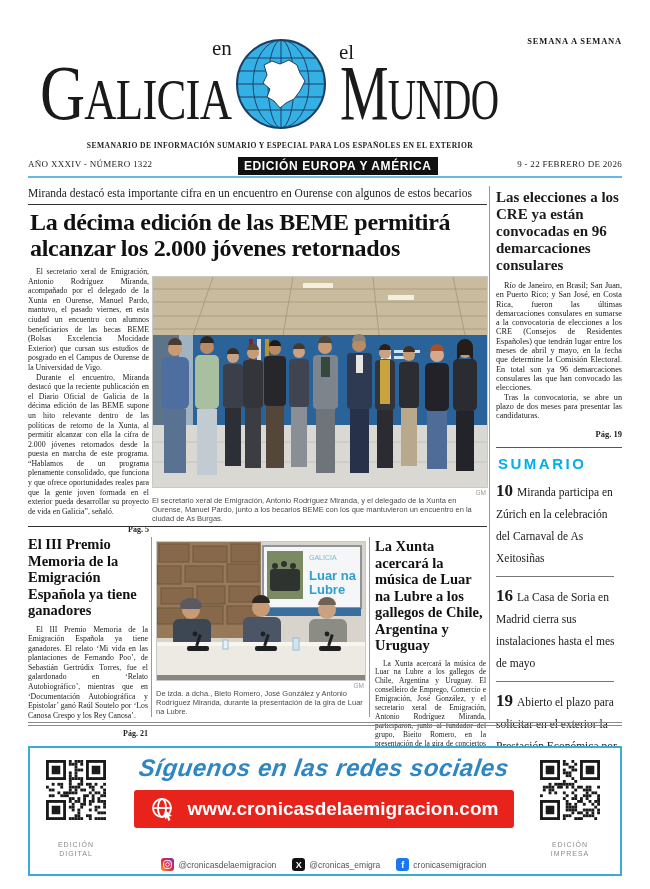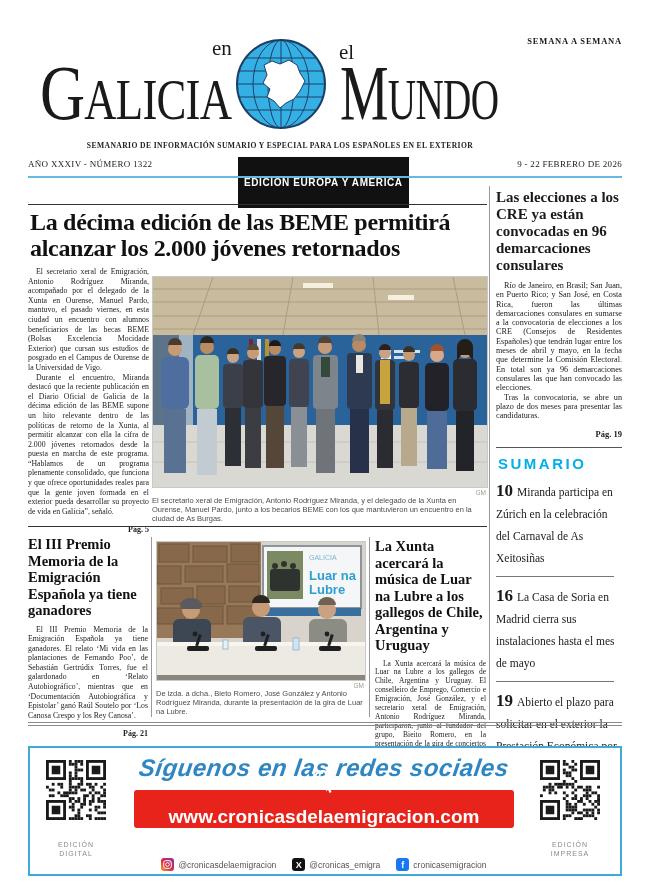--- a/index.html
+++ b/index.html
@@ -9,21 +9,21 @@
 
   
   .semana{font-size:8.5px;font-weight:bold;letter-spacing:.8px;text-align:right;}
   .np-word{display:block;font-size:56px;line-height:1;white-space:nowrap;
            transform-origin:left bottom;letter-spacing:-1px;}
   .np-word::first-letter{font-size:78px;}
   .np-small{font-size:21px;}
   .tagline{font-size:7.6px;font-weight:bold;letter-spacing:.4px;text-align:center;color:#222;}
   .issue-line{font-size:9px;letter-spacing:.3px;}
   .edition-badge{background:#111;color:#fff;font-family:"Liberation Sans",sans-serif;
-                 font-weight:bold;font-size:10px;letter-spacing:.6px;padding:20px 6px;}
+                 font-weight:bold;font-size:12px;letter-spacing:.6px;padding:2px 6px;}
   .blue-rule{background:#66b9e3;height:2px;}
 
   
   .hrule{background:#333;height:1px;}
   .vrule{background:#9a9a9a;width:1px;}
 
   
   .kicker{font-size:11.5px;color:#222;}
   .headline{font-size:24px;font-weight:bold;line-height:26px;letter-spacing:-.3px;color:#111;}
   .col{line-height:9.6px;font-size:7.8px;text-align:justify;color:#222;}
@@ -45,21 +45,21 @@
                  letter-spacing:2.5px;color:#00b0ea;margin:2px 0 8px 2px;}
   .s-item{font-size:11.5px;line-height:22px;margin:0;}
   .s-num{font-size:17px;font-weight:bold;margin-right:4px;}
   .s-rule{background:#777;height:1px;margin:7px 0 8px 0;width:118px;}
   .dbl-rule{border-top:1px solid #8a8a8a;border-bottom:1px solid #8a8a8a;height:2px;}
 
   
   .banner{border:2px solid #3fa9dc;background:#fff;}
   .script-text{font-family:"Liberation Sans",sans-serif;font-style:italic;font-weight:bold;
                font-size:24px;color:#2e86c3;text-align:center;transform:skewX(-8deg);letter-spacing:.5px;}
-  .red-bar{background:#e8231c;border-radius:3px;display:flex;align-items:center;justify-content:flex-end;gap:12px;flex-direction:column;}
+  .red-bar{background:#e8231c;border-radius:3px;display:flex;align-items:center;justify-content:center;gap:12px;}
   .red-bar .url{font-family:"Liberation Sans",sans-serif;font-weight:bold;font-size:19px;color:#fff;}
   .qr-label{font-family:"Liberation Sans",sans-serif;font-size:7px;letter-spacing:1px;color:#8a8a8a;
             text-align:center;line-height:9px;}
   .social-row{display:flex;align-items:center;justify-content:center;gap:16px;
               font-family:"Liberation Sans",sans-serif;font-size:8.5px;color:#555;}
   .social-item{display:flex;align-items:center;gap:4px;}
   .sq-icon{width:13px;height:13px;border-radius:3px;display:flex;align-items:center;justify-content:center;
            color:#fff;font-family:"Liberation Sans",sans-serif;font-weight:bold;font-size:9px;}
   .ig{background:linear-gradient(45deg,#f5a623,#dc2743 45%,#8134af);}
   .xx{background:#111;}
@@ -105,20 +105,21 @@
   <div class="abs tagline" style="left:80px;top:141px;width:400px;">SEMANARIO DE INFORMACIÓN SUMARIO Y ESPECIAL PARA LOS ESPAÑOLES EN EL EXTERIOR</div>
 
   <div class="abs issue-line" style="left:28px;top:159px;width:200px;">AÑO XXXIV - NÚMERO 1322</div>
 
   <div class="abs edition-badge" style="left:238px;top:157px;">EDICIÓN EUROPA Y AMÉRICA</div>
 
   <div class="abs issue-line" style="left:470px;top:159px;width:152px;text-align:right;">9 - 22 FEBRERO DE 2026</div>
 
   <div class="abs blue-rule" style="left:28px;top:176px;width:594px;"></div>
 
+  <div class="abs kicker" style="left:28px;top:187px;width:458px;">Miranda destacó esta importante cifra en un encuentro en Ourense con algunos de estos becarios</div>
   <div class="abs hrule" style="left:28px;top:204px;width:459px;"></div>
 
   <div class="abs headline" style="left:30px;top:209px;width:458px;">La décima edición de las BEME permitirá alcanzar los 2.000 jóvenes retornados</div>
 
   <div class="abs col" style="left:28px;top:267px;width:121px;">
     <p>El secretario xeral de Emigración, Antonio Rodríguez Miranda, acompañado por el delegado de la Xunta en Ourense, Manuel Pardo, mantuvo, el pasado viernes, en esta ciudad un encuentro con alumnos beneficiarios de las becas BEME (Bolsas Excelencia Mocidade Exterior) que cursan sus estudios de posgrado en el Campus de Ourense de la Universidad de Vigo.</p>
     <p>Durante el encuentro, Miranda destacó que la reciente publicación en el Diario Oficial de Galicia de la décima edición de las BEME supone un hito relevante dentro de las políticas de retorno de la Xunta, al permitir alcanzar con ella la cifra de 2.000 jóvenes retornados desde la puesta en marcha de este programa. “Hablamos de un programa plenamente consolidado, que funciona y que ofrece oportunidades reales para que la gente joven formada en el exterior pueda desarrollar su proyecto de vida en Galicia”, señaló.</p>
     <div class="pag">Pág. 5</div>
   </div>
 

